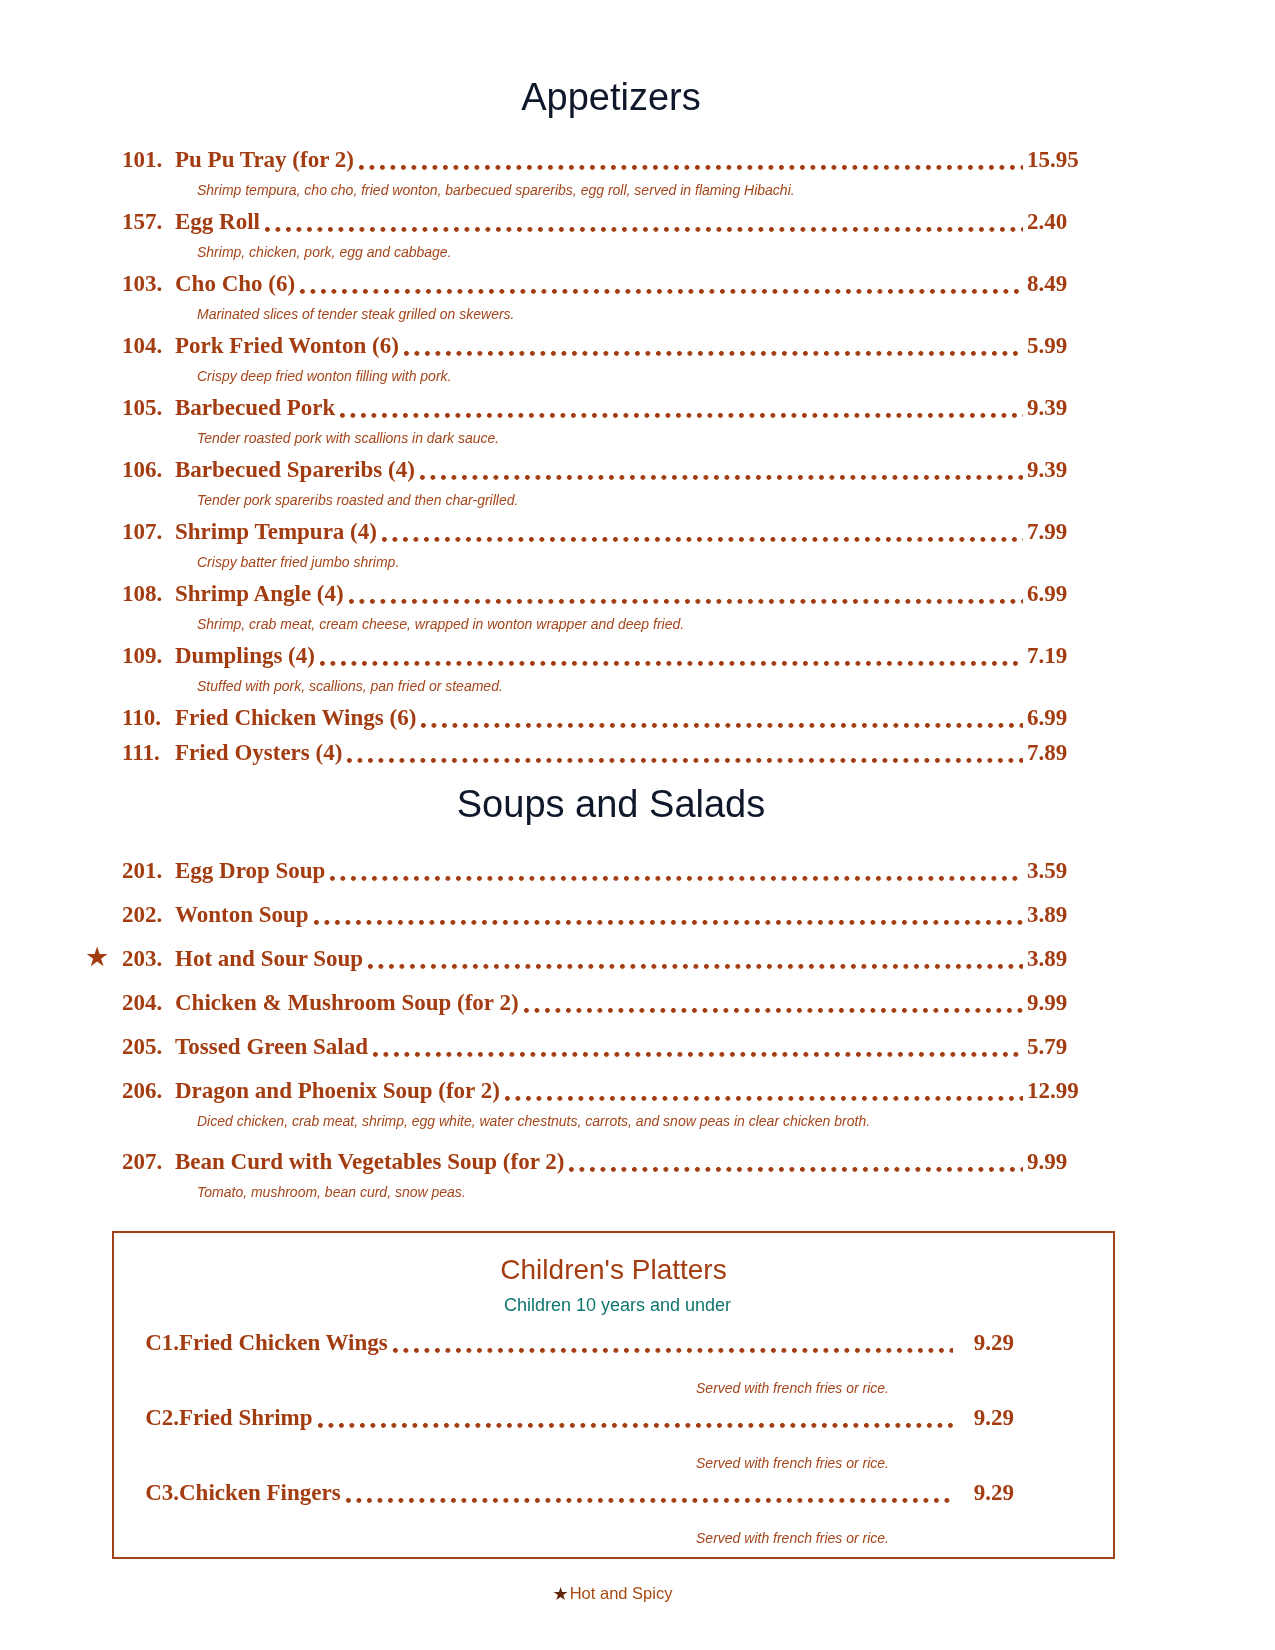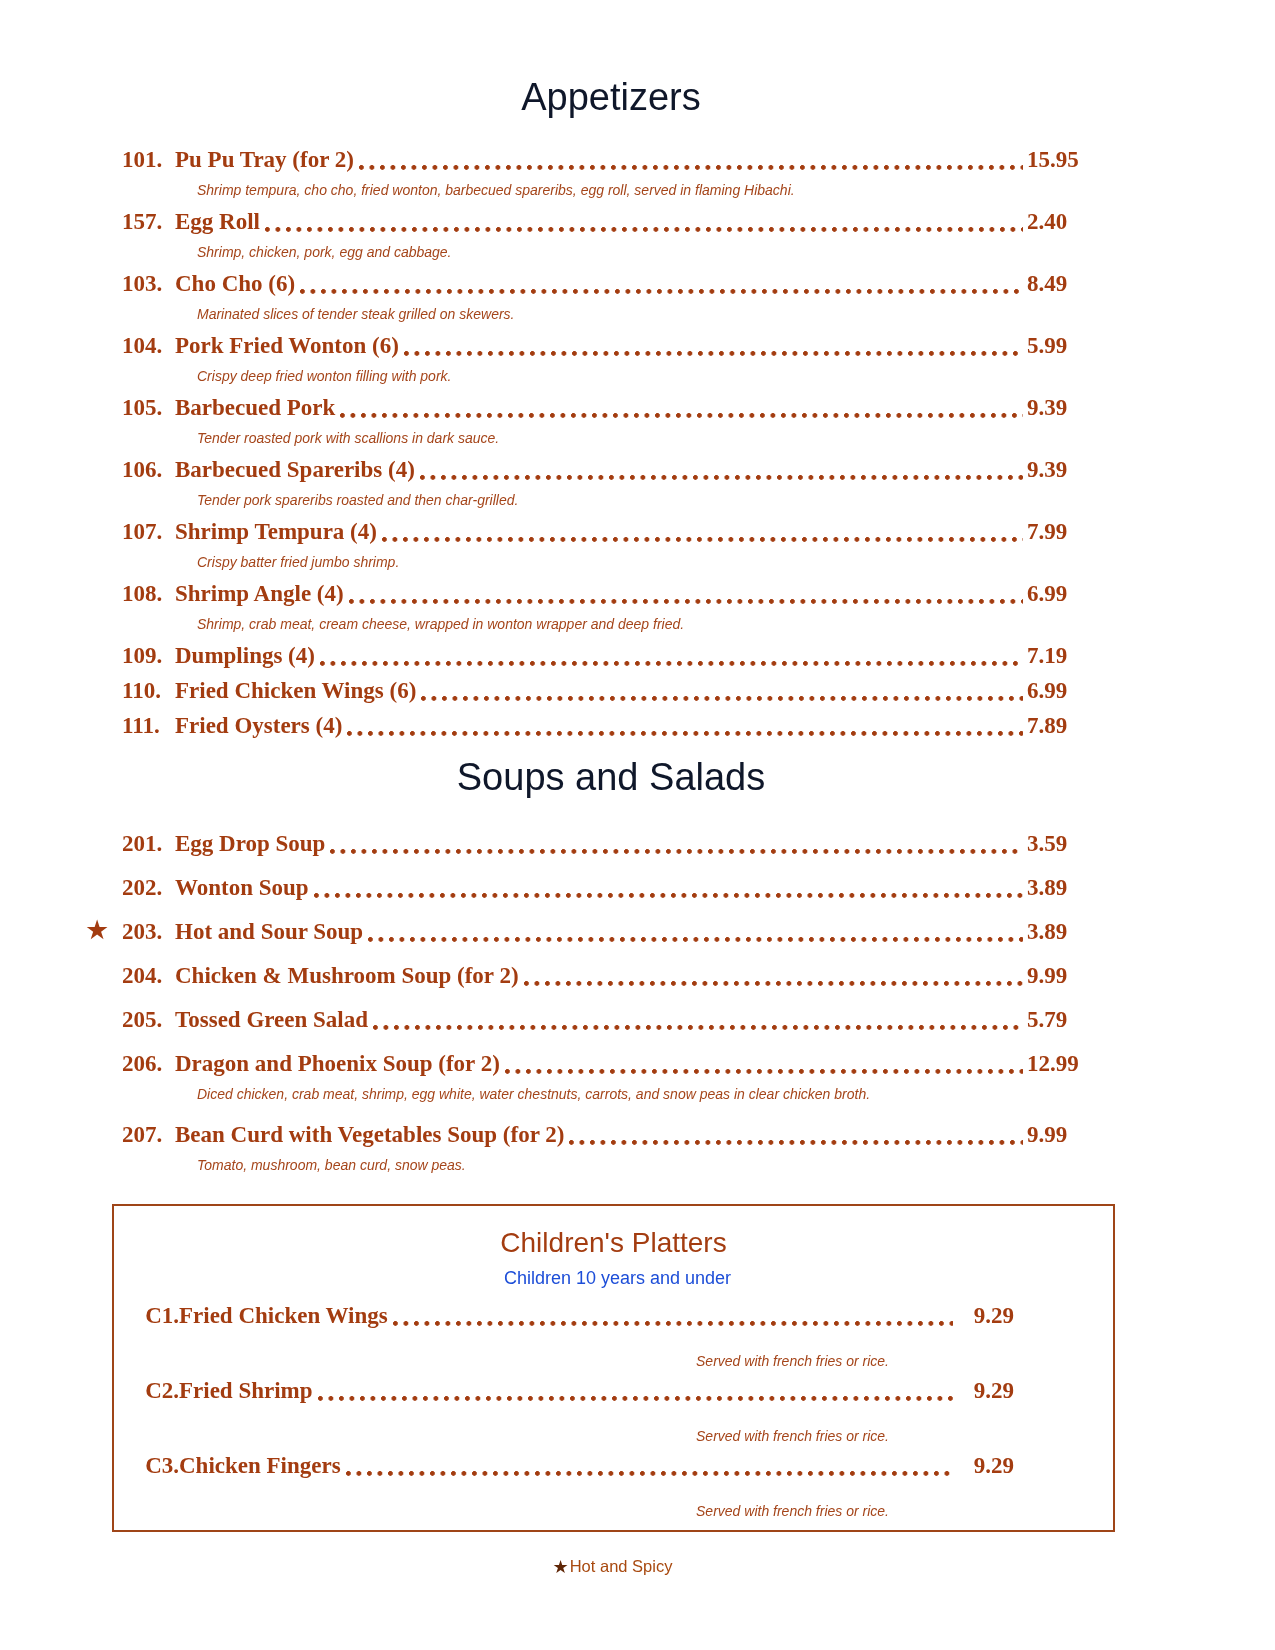--- a/index.html
+++ b/index.html
@@ -50,21 +50,21 @@
   
   .kids-box {
     margin:28px 160px 0 112px;              
     border:2px solid #9f4518;
   }
   .box-title {
     font-size:28px; line-height:38px; font-weight:400;
     color:#a33c10; text-align:center; margin:18px 0 0 0;
   }
   .box-sub {
-    font-size:18px; line-height:21px; color:#1d4ed8;
+    font-size:18px; line-height:21px; color:#0f766e;
     text-align:center; margin:6px 0 0 0;padding-left:8px;
   }
   .kids-items { margin:13px 99px 8px 20px; } 
   .kids-items .num { width:45px; }
   .kids-items .price { width:57px; }
   .kids-items .desc { margin-left:65px; margin-top:20px; }
   .kids-items .item { margin-bottom:5px;text-align:right; }
 
   
   .legend {
@@ -155,20 +155,21 @@
           </div>
           <div class="desc">Shrimp, crab meat, cream cheese, wrapped in wonton wrapper and deep fried.</div>
         </div>
         <div class="item">
           <div class="line">
             <span class="num">109.</span>
             <span class="nm">Dumplings (4)</span>
             <span class="leader"></span>
             <span class="price">7.19</span>
           </div>
+          <div class="desc">Stuffed with pork, scallions, pan fried or steamed.</div>
         </div>
         <div class="item">
           <div class="line">
             <span class="num">110.</span>
             <span class="nm">Fried Chicken Wings (6)</span>
             <span class="leader"></span>
             <span class="price">6.99</span>
           </div>
         </div>
         <div class="item">

